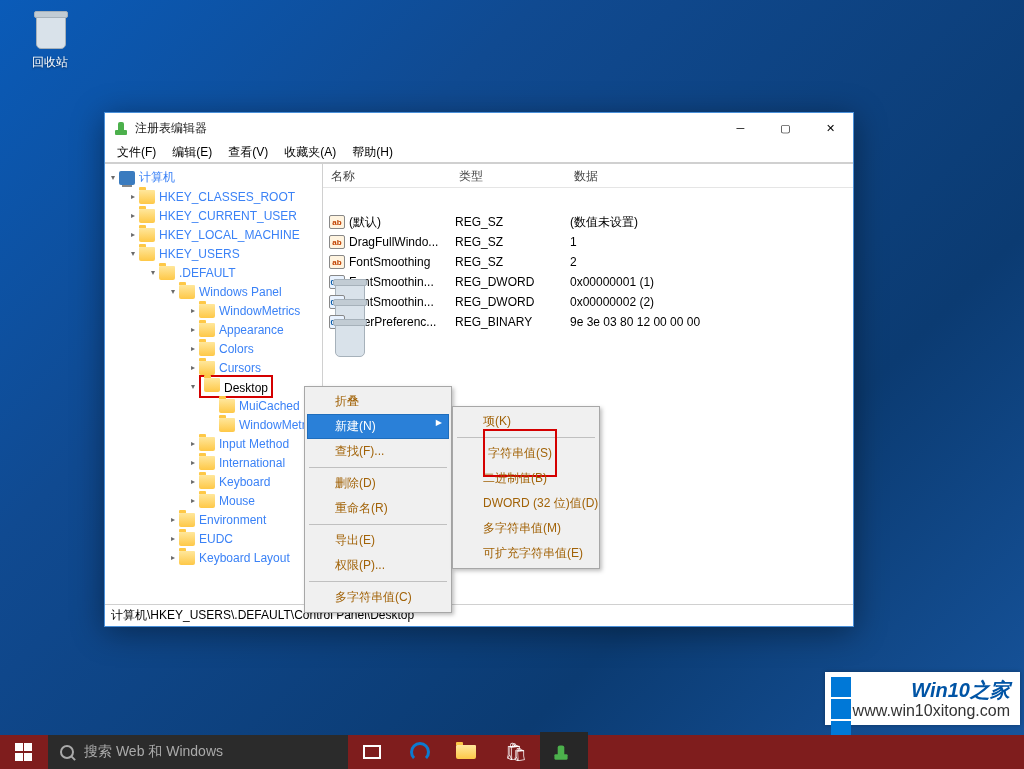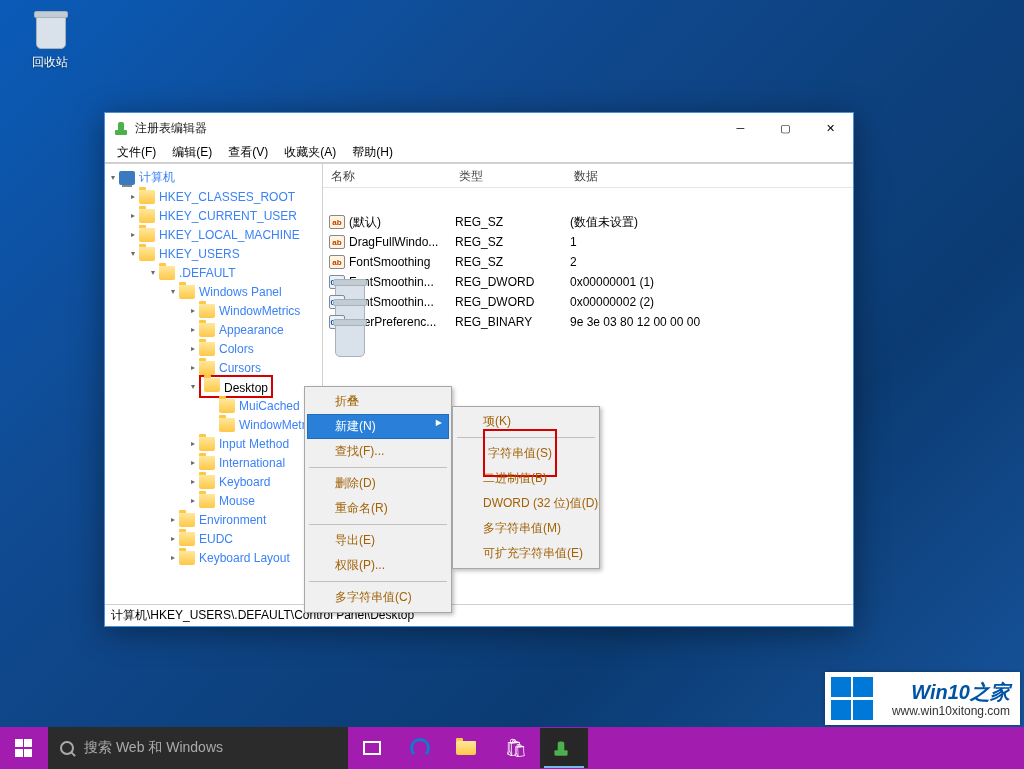--- a/index.html
+++ b/index.html
@@ -89,23 +89,23 @@
   .activation{position:absolute;right:20px;bottom:56px;text-align:right;color:#b7c8d6;}
   .activation .l1{font-size:18px;}
   .activation .l2{font-size:12px;margin-top:2px;}
   
   .logo-panel{position:absolute;right:4px;bottom:44px;width:195px;height:53px;
     background:#fff;display:flex;align-items:center;box-shadow:0 0 4px rgba(0,0,0,.3);}
   .logo-panel .winlogo{width:44px;height:44px;margin-left:6px;display:flex;flex-wrap:wrap;gap:2px;}
   .winlogo span{width:20px;height:20px;background:#0078d7;}
   .logo-text{flex:1;text-align:right;padding-right:10px;}
   .logo-text .big{font-size:20px;color:#0054a5;font-style:italic;font-weight:700;}
-  .logo-text .url{font-size:12px;color:#333;margin-top:-2px;}
-  
-  .taskbar{position:absolute;left:0;right:0;bottom:0;height:42px;background:#a21caf;display:flex;align-items:stretch;
+  .logo-text .url{font-size:16px;color:#333;margin-top:-2px;}
+  
+  .taskbar{position:absolute;left:0;right:0;bottom:0;height:34px;background:#7f1d1d;display:flex;align-items:stretch;
     color:#fff}
   .tb-start{width:48px;display:flex;align-items:center;justify-content:center;}
   .tb-start .ws{width:18px;height:18px;display:flex;flex-wrap:wrap;gap:1px;}
   .tb-start .ws span{width:8px;height:8px;background:#fff;}
   .search{flex:0 0 300px;background:#2b2b2b;display:flex;align-items:center;padding:0 12px;color:#aaa;font-size:14px;}
   .search .lens{width:14px;height:14px;border:2px solid #aaa;border-radius:50%;margin-right:10px;position:relative;}
   .search .lens:after{content:"";position:absolute;width:6px;height:2px;background:#aaa;transform:rotate(45deg);
     bottom:-2px;right:-4px;}
   .tb-icons{display:flex;align-items:center;}
   .tb-icon{width:48px;height:40px;display:flex;align-items:center;justify-content:center;color:#fff;font-size:16px;

